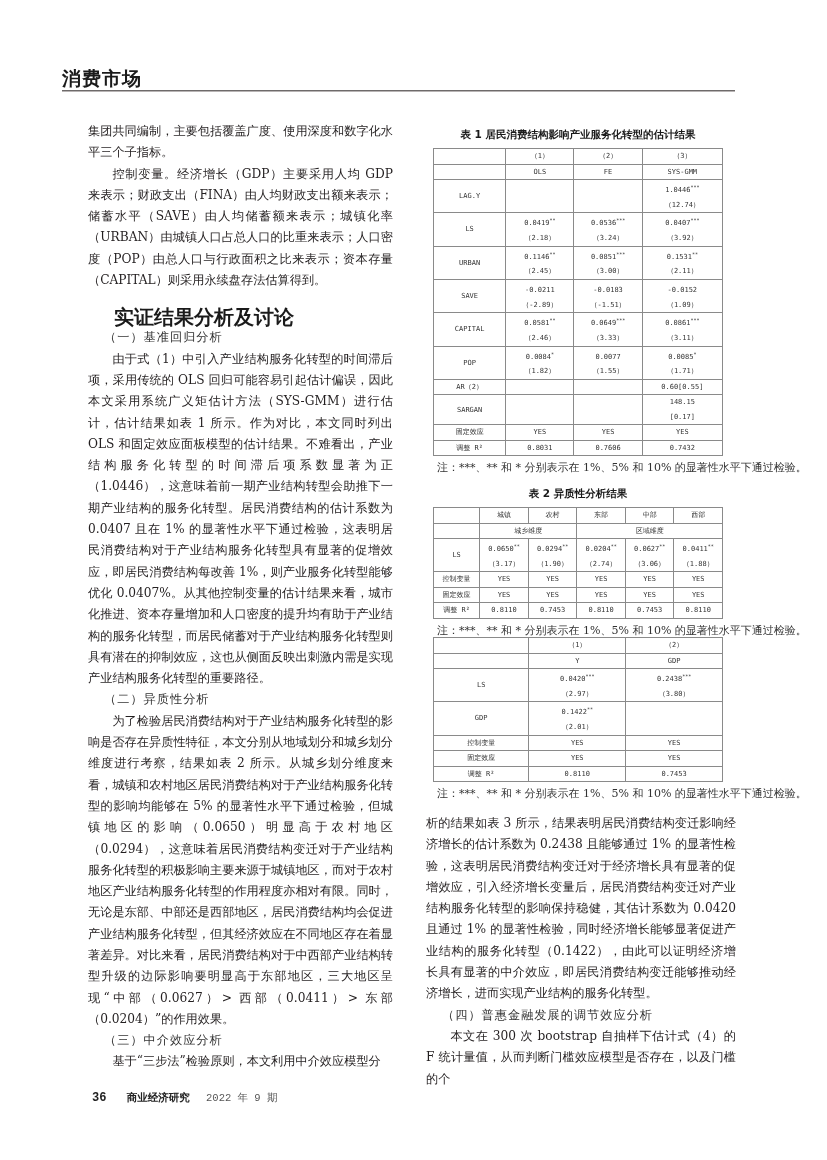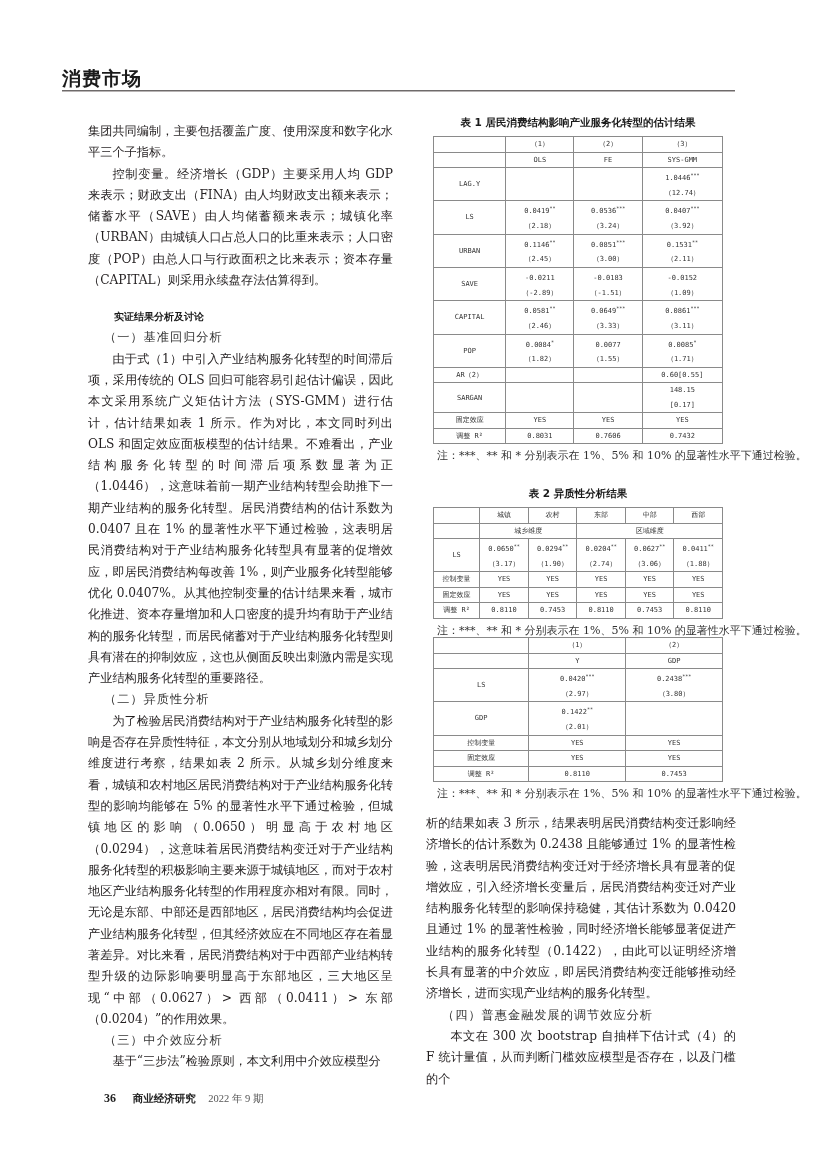--- a/index.html
+++ b/index.html
@@ -7,36 +7,36 @@
          font-family: "DejaVu Serif", "Liberation Serif", serif; color: #231f20; }
   .header-title { position: absolute; left: 62px; top: 66px; font-family: "DejaVu Sans", "Liberation Sans", sans-serif;
                   font-weight: bold; font-size: 19px; letter-spacing: 1px; color: #1a1a1a; text-align: center; }
   .header-rule { position: absolute; left: 62px; top: 90px; width: 673px; height: 1px; background: #6e6a6a;
                  border-bottom: 1px solid #b8b4b4; }
   .col { position: absolute; font-size: 12.2px; line-height: 21.3px; text-align: justify; }
   .col-left { left: 88px; top: 121px; width: 305px; }
   .col-right-text { left: 426px; top: 813px; width: 310px; }
   .col p { margin: 0; }
   .col p.indent { text-indent: 2em; }
-  .sec-title { font-family: "DejaVu Sans", "Liberation Sans", sans-serif; font-size: 10px; font-weight: bold;
+  .sec-title { font-family: "DejaVu Sans", "Liberation Sans", sans-serif; font-size: 20px; font-weight: bold;
                margin: 16px 0 0 0; padding-left: 26px; line-height: 20px; color: #1a1a1a; }
   .sub-title { padding-left: 16px; font-style: normal; letter-spacing: 1px; color: #333; }
 
   .tbl-block { position: absolute; left: 433px; width: 290px; }
   .tbl-caption { font-family: "DejaVu Sans", "Liberation Sans", sans-serif; font-weight: bold; font-size: 10.5px;
                  text-align: center; margin-bottom: 6px; color: #1a1a1a; }
   table.data { border-collapse: collapse; width: 100%; font-family: "DejaVu Sans Mono", "Liberation Mono", monospace;
                font-size: 7px; color: #333; }
   table.data td { border: 1px solid #8a8a8a; text-align: center; padding: 0 2px; line-height: 14.5px; }
   table.data td.lbl { width: 25%; }
   table.data sup { font-size: 5px; }
   .tbl-note { font-size: 11px; color: #333; margin-top: 4px; padding-left: 4px; white-space: nowrap; }
   .twoline div { line-height: 14.5px; }
 
-  .footer { position: absolute; left: 104px; top: 1091px; font-family: Liberation Serif, serif;
+  .footer { position: absolute; left: 92px; top: 1091px; font-family: Liberation Mono, monospace;
             font-size: 10.5px; color: #222; }
   .footer .pg { font-weight: bold; font-size: 12px; margin-right: 14px; }
   .footer .jr { font-weight: bold; margin-right: 10px; }
   .footer .iss { color: #555; }
 </style>
 </head>
 <body>
 
 <div class="header-title">消费市场</div>
 <div class="header-rule"></div>
@@ -46,21 +46,21 @@
   <p class="indent">控制变量。经济增长（GDP）主要采用人均 GDP 来表示；财政支出（FINA）由人均财政支出额来表示；储蓄水平（SAVE）由人均储蓄额来表示；城镇化率（URBAN）由城镇人口占总人口的比重来表示；人口密度（POP）由总人口与行政面积之比来表示；资本存量（CAPITAL）则采用永续盘存法估算得到。</p>
   <div class="sec-title">实证结果分析及讨论</div>
   <p class="sub-title">（一）基准回归分析</p>
   <p class="indent">由于式（1）中引入产业结构服务化转型的时间滞后项，采用传统的 OLS 回归可能容易引起估计偏误，因此本文采用系统广义矩估计方法（SYS-GMM）进行估计，估计结果如表 1 所示。作为对比，本文同时列出 OLS 和固定效应面板模型的估计结果。不难看出，产业结构服务化转型的时间滞后项系数显著为正（1.0446），这意味着前一期产业结构转型会助推下一期产业结构的服务化转型。居民消费结构的估计系数为 0.0407 且在 1% 的显著性水平下通过检验，这表明居民消费结构对于产业结构服务化转型具有显著的促增效应，即居民消费结构每改善 1%，则产业服务化转型能够优化 0.0407%。从其他控制变量的估计结果来看，城市化推进、资本存量增加和人口密度的提升均有助于产业结构的服务化转型，而居民储蓄对于产业结构服务化转型则具有潜在的抑制效应，这也从侧面反映出刺激内需是实现产业结构服务化转型的重要路径。</p>
   <p class="sub-title">（二）异质性分析</p>
   <p class="indent">为了检验居民消费结构对于产业结构服务化转型的影响是否存在异质性特征，本文分别从地域划分和城乡划分维度进行考察，结果如表 2 所示。从城乡划分维度来看，城镇和农村地区居民消费结构对于产业结构服务化转型的影响均能够在 5% 的显著性水平下通过检验，但城镇地区的影响（0.0650）明显高于农村地区（0.0294），这意味着居民消费结构变迁对于产业结构服务化转型的积极影响主要来源于城镇地区，而对于农村地区产业结构服务化转型的作用程度亦相对有限。同时，无论是东部、中部还是西部地区，居民消费结构均会促进产业结构服务化转型，但其经济效应在不同地区存在着显著差异。对比来看，居民消费结构对于中西部产业结构转型升级的边际影响要明显高于东部地区，三大地区呈现“中部（0.0627）&gt; 西部（0.0411）&gt; 东部（0.0204）”的作用效果。</p>
   <p class="sub-title">（三）中介效应分析</p>
   <p class="indent">基于“三步法”检验原则，本文利用中介效应模型分</p>
 </div>
 
-<div class="tbl-block" style="top:116px;">
+<div class="tbl-block" style="top:128px;">
   <div class="tbl-caption">表 1  居民消费结构影响产业服务化转型的估计结果</div>
   <table class="data" id="t1">
     <tbody>
         <tr>
       <td class="lbl"></td>
       <td>（1）</td>
       <td>（2）</td>
       <td>（3）</td>
     </tr>
     <tr>

